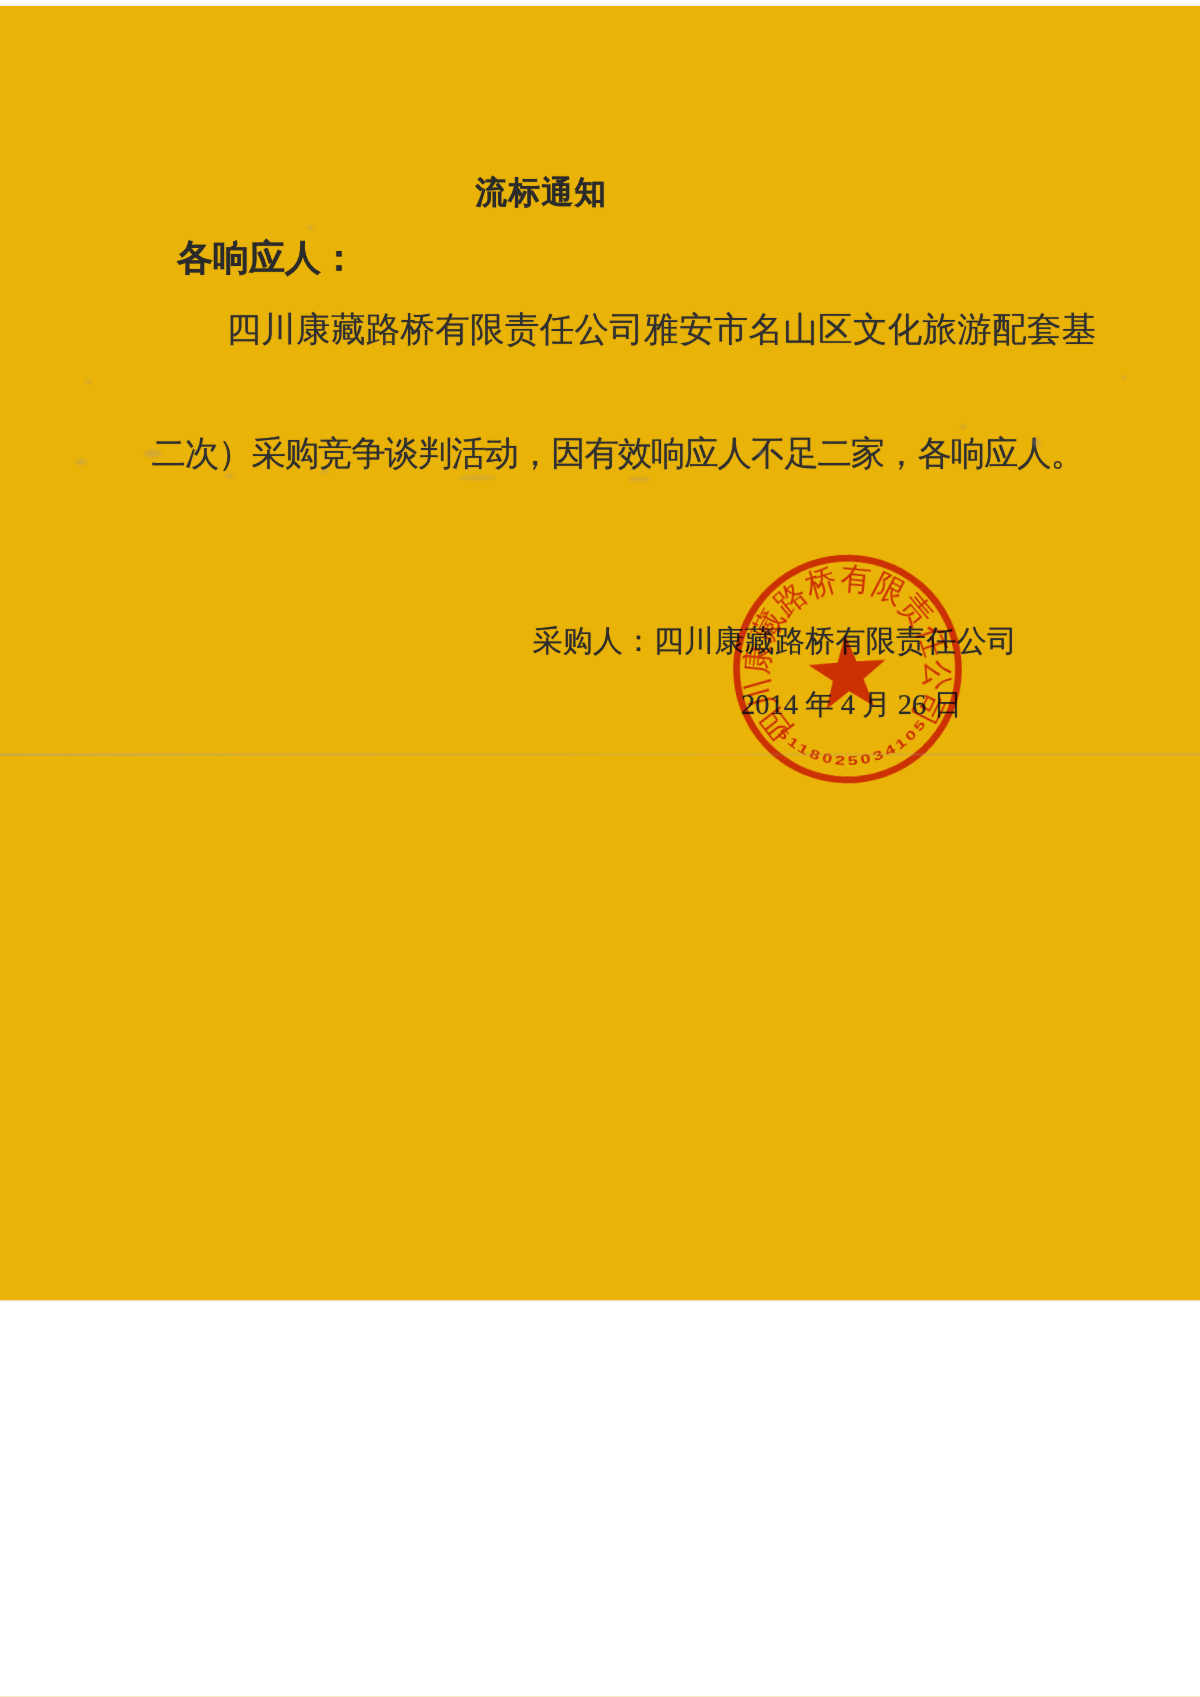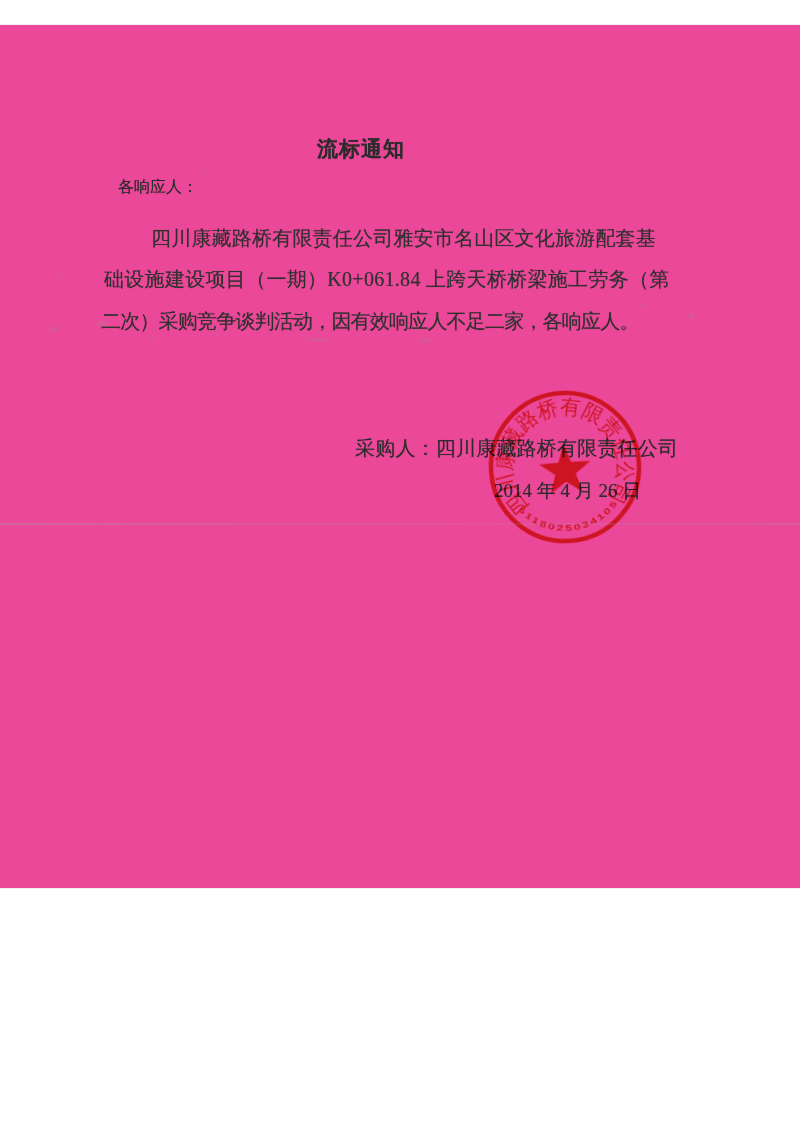--- a/index.html
+++ b/index.html
@@ -3,24 +3,23 @@
 <meta charset="utf-8">
 <style>
   * { margin: 0; padding: 0; box-sizing: border-box; }
   html, body { background: #ffffff; }
   body { font-family: "Liberation Serif", "DejaVu Serif", serif; }
 
   .scan-page {
     position: relative;
     width: 800px;
     height: 870px;
-    background: #ec4899;
+    background: #eab308;
     overflow: hidden;
     color: #2e2e2e;
-    margin-top: 21px;
   }
 
   
   .edge-strip { position: absolute; left: 0; width: 800px; background: #ffffff; }
   .edge-strip.top { top: 0; height: 4px; border-bottom: 1px solid #f0edf0; }
   .edge-strip.bottom { bottom: 0; height: 3px; border-top: 1px solid #f2eff2; }
 
   .doc-title {
     position: absolute;
     top: 114px; left: 0;
@@ -29,29 +28,29 @@
     font-size: 21px;
     font-weight: bold;
     letter-spacing: 1px;
     color: #2b2b2b;
     text-shadow: 0 0 0.7px rgba(43,43,43,0.65);
   }
 
   .salutation {
     position: absolute;
     top: 156px; left: 118px;
-    font-size: 16px;
-    font-weight: normal;
+    font-size: 24px;
+    font-weight: bold;
     color: #2b2b2b;
     text-shadow: 0 0 0.7px rgba(43,43,43,0.6);
   }
 
   .body-line {
     position: absolute;
-    font-size: 20px;
+    font-size: 23px;
     color: #303030;
     white-space: nowrap;
     text-shadow: 0 0 0.8px rgba(48,48,48,0.55);
   }
   .body-line.l1 { top: 204px; left: 151px; letter-spacing: 0.2px; }
   .body-line.l2 { top: 245px; left: 104px; letter-spacing: 0.3px; }
   .body-line.l3 { top: 287px; left: 101px; letter-spacing: -0.8px; }
 
   .buyer-line {
     position: absolute;
@@ -106,21 +105,20 @@
 
 <div class="scan-page">
 
   <div class="edge-strip top"></div>
 
   <h1 class="doc-title">流标通知</h1>
 
   <div class="salutation">各响应人：</div>
 
   <div class="body-line l1">四川康藏路桥有限责任公司雅安市名山区文化旅游配套基</div>
-  <div class="body-line l2">础设施建设项目（一期）K0+061.84 上跨天桥桥梁施工劳务（第</div>
   <div class="body-line l3">二次）采购竞争谈判活动，因有效响应人不足二家，各响应人。</div>
 
   <div class="buyer-line"><span>采购人：</span><span>四川康藏路桥有限责任公司</span></div>
 
   <div class="date-line">2014 年 4 月 26 日</div>
 
   <svg class="seal" viewBox="0 0 176 176" xmlns="http://www.w3.org/2000/svg" aria-hidden="true">
     <defs>
       <path id="ringPath" d="M 50.5 125.5 A 53 53 0 1 1 125.5 125.5" fill="none"></path>
       <path id="numPath" d="M 35.6 124.7 A 64 64 0 0 0 140.4 124.7" fill="none"></path>

